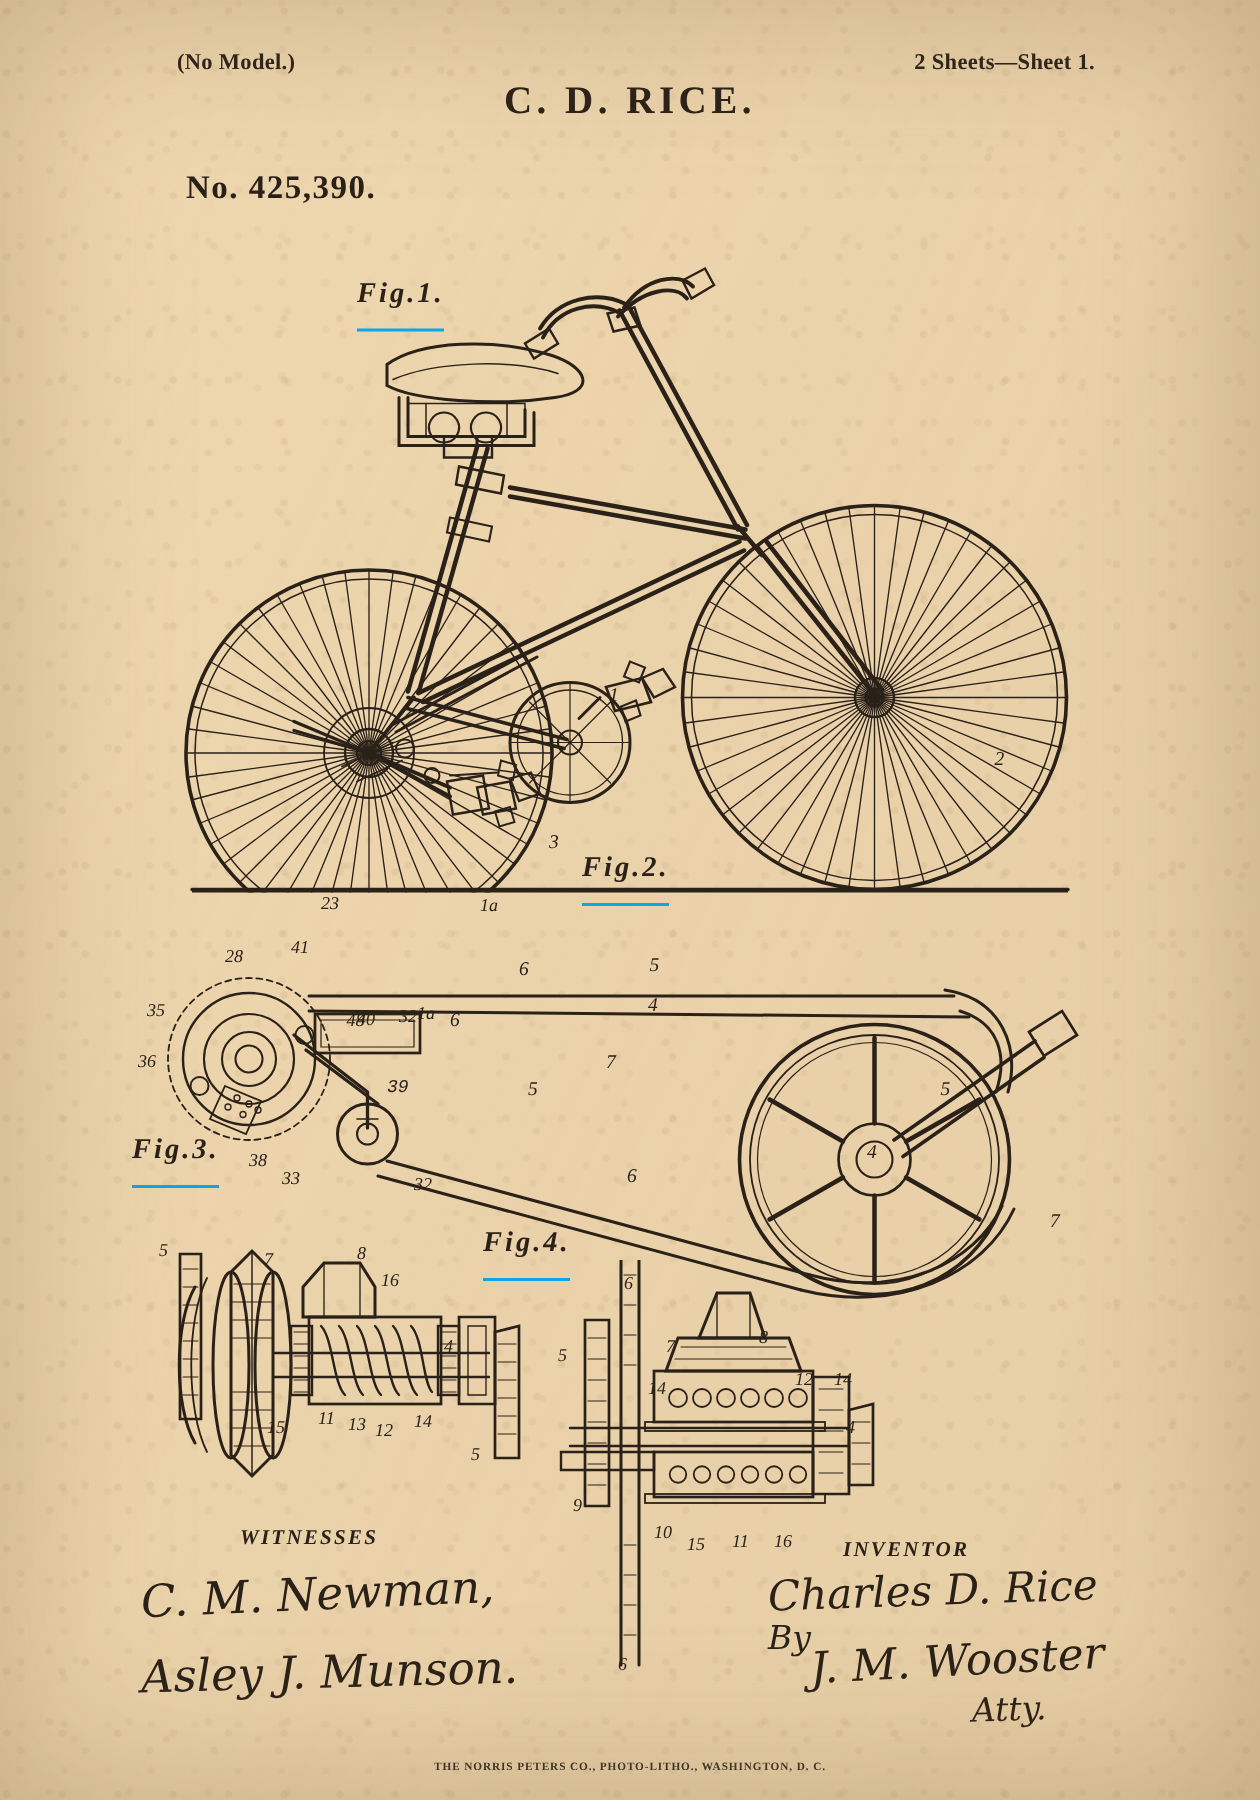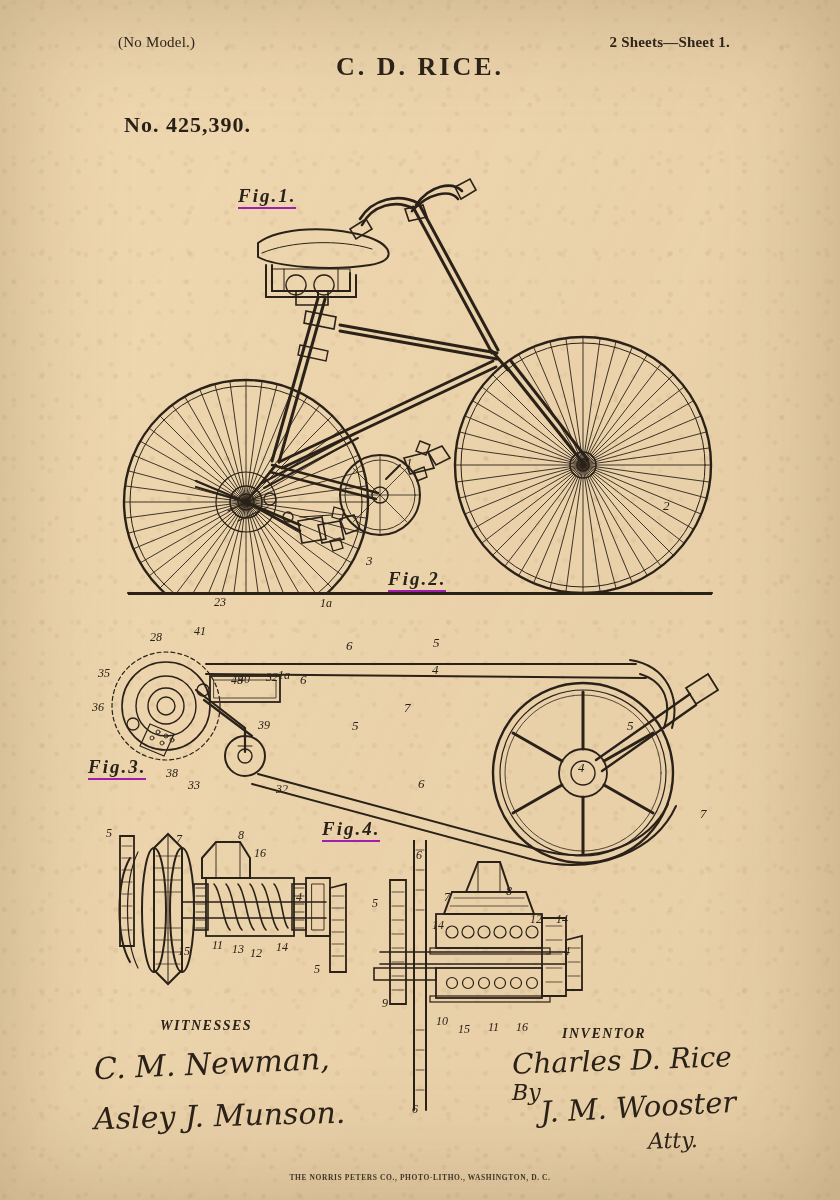--- a/index.html
+++ b/index.html
@@ -27,36 +27,36 @@
     opacity:.9;
   }
   .vignette{
     position:absolute;inset:0;pointer-events:none;
     box-shadow:inset 0 0 120px rgba(120,95,55,.35);
   }
   .sheet{position:absolute;inset:0;}
 
   
   .hdr{position:absolute;left:0;right:0;top:26px;height:120px;}
-  .no-model{position:absolute;left:118px;top:8px;font-size:15px;font-weight:normal;letter-spacing:.2px;}
+  .no-model{position:absolute;left:118px;top:8px;font-size:15px;font-weight:bold;letter-spacing:.2px;}
   .sheets{position:absolute;right:110px;top:8px;font-size:15px;font-weight:bold;letter-spacing:.2px;margin-left:16px;}
   .inventor-name{
     position:absolute;left:0;right:0;top:26px;text-align:center;
     font-size:26px;font-weight:bold;letter-spacing:3px;
   }
   .doc-title{
     position:absolute;left:0;right:0;top:60px;text-align:center;
     font-size:15px;font-weight:bold;letter-spacing:2px;
   }
   .patent-no{position:absolute;left:124px;top:86px;font-size:22px;font-weight:bold;letter-spacing:1px;}
   .patent-date{position:absolute;right:110px;top:88px;font-size:21px;font-weight:bold;letter-spacing:.4px;}
 
   
   .figlabel{position:absolute;font-style:italic;font-weight:bold;font-size:19px;letter-spacing:2px;}
-  .figlabel span.u{border-bottom:2px solid #a21caf;padding-bottom:1px;}
+  .figlabel span.u{border-bottom:2px solid #0ea5e9;padding-bottom:13px;}
 
   .ref{position:absolute;font-style:italic;font-size:13px;color:#2a2118;}
   .ref.sm{font-size:12px;}
 
   
   .sec-label{position:absolute;font-size:14px;font-weight:bold;font-style:italic;letter-spacing:1.5px;}
   .sig{
     position:absolute;
     font-family:"DejaVu Serif", serif;
     font-style:italic;
@@ -376,21 +376,21 @@
   <div class="ref" style="left:627px;top:718px;">5</div>
   <div class="ref" style="left:578px;top:760px;">4</div>
   <div class="ref" style="left:700px;top:806px;">7</div>
 
   <div class="ref sm" style="left:150px;top:630px;">28</div>
   <div class="ref sm" style="left:194px;top:624px;">41</div>
   <div class="ref sm" style="left:98px;top:666px;">35</div>
   <div class="ref sm" style="left:92px;top:700px;">36</div>
   <div class="ref sm" style="left:238px;top:672px;">40</div>
   <div class="ref sm" style="left:278px;top:668px;">1a</div>
-  <div class="ref sm" style="left:258px;top:718px;">39</div>
+  <div class="ref sm" style="left:258px;top:718px;font-family:Liberation Mono, monospace;">39</div>
   <div class="ref sm" style="left:166px;top:766px;">38</div>
   <div class="ref sm" style="left:188px;top:778px;">33</div>
   <div class="ref sm" style="left:276px;top:782px;">32</div>
 
   <div class="figlabel" style="left:88px;top:756px;">
     <span class="u">Fig.3.</span>
   </div>
 
   <svg width="340" height="230" viewBox="0 0 340 230" style="position:absolute;left:90px;top:822px;">
     <g class="ink" stroke-width="1.5" stroke-linecap="round">

